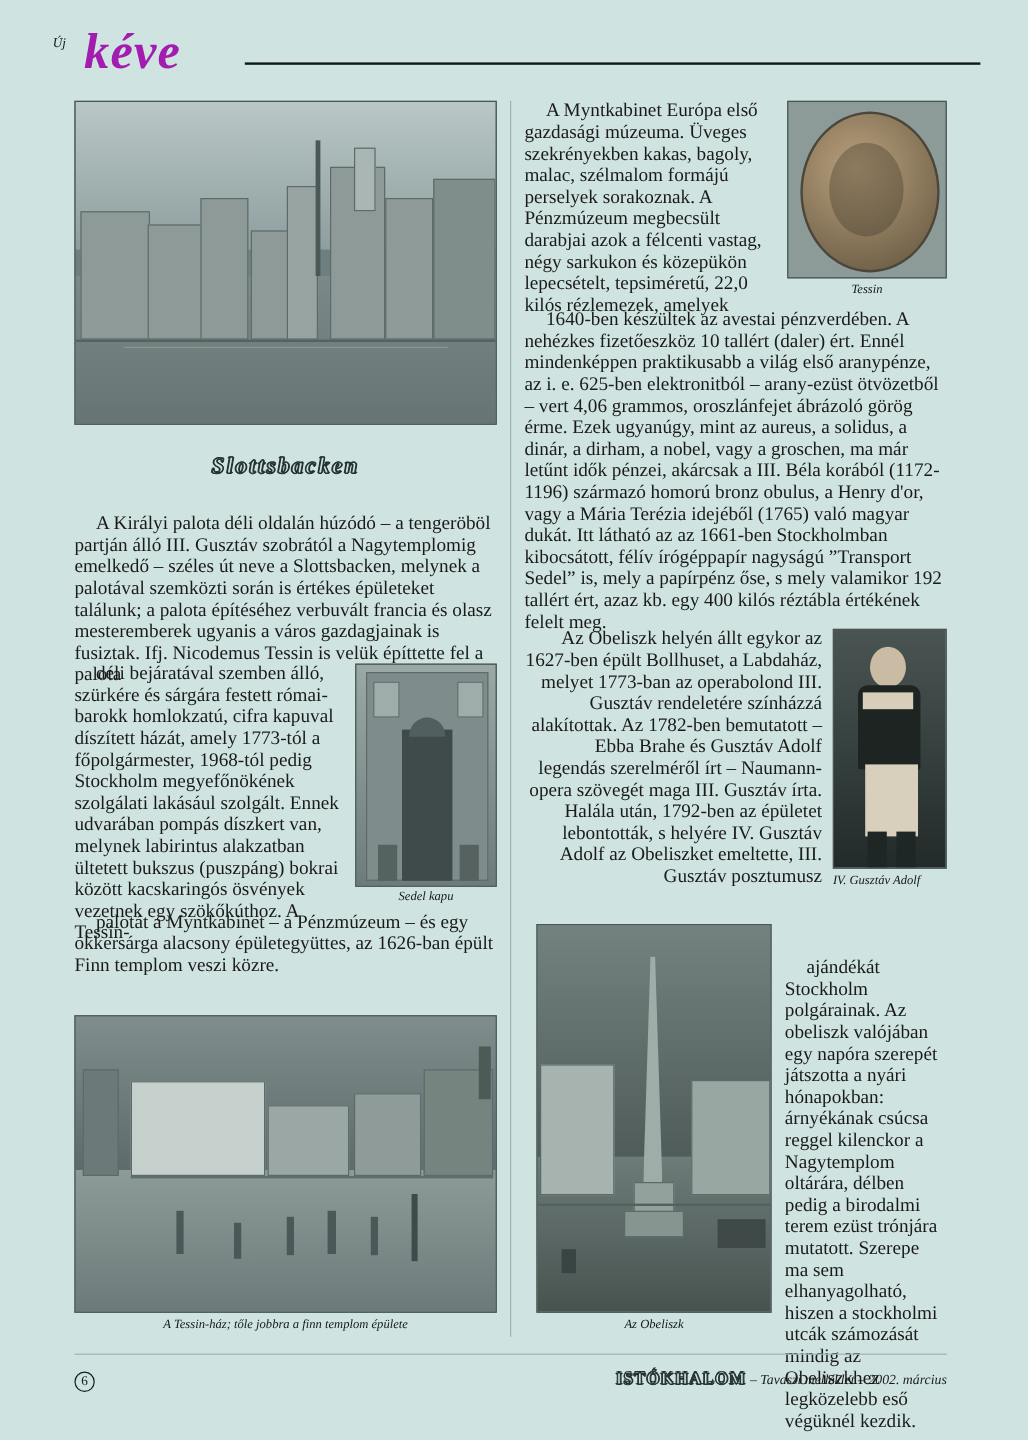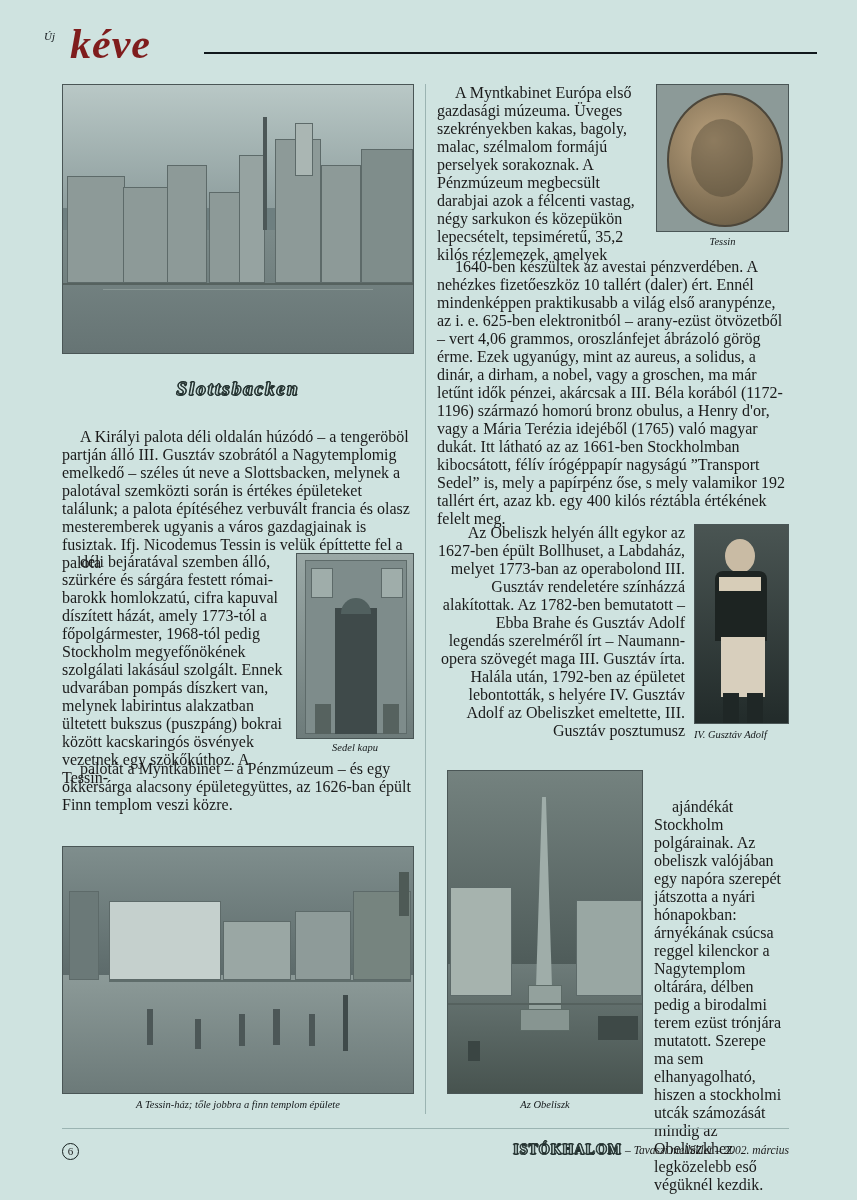--- a/index.html
+++ b/index.html
@@ -41,21 +41,21 @@
   }
   .masthead-title {
     position: absolute;
     left: 26px;
     top: -6px;
     font-family: "Liberation Serif", serif;
     font-style: italic;
     font-weight: bold;
     font-size: 42px;
     letter-spacing: 1px;
-    color: #7f1d1d;
+    color: #a21caf;
   }
   .masthead-rule {
     position: absolute;
     left: 160px;
     right: 0;
     top: 26px;
     height: 2px;
     background: #10181c;
   }
 
@@ -277,21 +277,21 @@
   </div>
   <div class="caption" id="cap-tessin">A Tessin-ház; tőle jobbra a finn templom épülete</div>
 
   <div class="photo" id="photo-solidus">
     <div class="sky" style="height:100%; background:#8c9a98"></div>
     <div style="position:absolute; left:10px; top:8px; width:112px; height:130px; border-radius:50%; background:radial-gradient(circle at 40% 35%, #b9a07c, #7a6a50 70%, #5e5440); border:2px solid #4c463a;"></div>
     <div style="position:absolute; left:34px; top:34px; width:62px; height:78px; border-radius:50%; background:rgba(60,55,40,0.35);"></div>
   </div>
   <div class="caption" id="cap-solidus">Tessin</div>
 
-  <p id="text-right-1">A Myntkabinet Európa első gazdasági múzeuma. Üveges szekrényekben kakas, bagoly, malac, szélmalom formájú perselyek sorakoznak. A Pénzmúzeum megbecsült darabjai azok a félcenti vastag, négy sarkukon és közepükön lepecsételt, tepsiméretű, 35,2 kilós rézlemezek, amelyek</p>
+  <p id="text-right-1">A Myntkabinet Európa első gazdasági múzeuma. Üveges szekrényekben kakas, bagoly, malac, szélmalom formájú perselyek sorakoznak. A Pénzmúzeum megbecsült darabjai azok a félcenti vastag, négy sarkukon és közepükön lepecsételt, tepsiméretű, 22,0 kilós rézlemezek, amelyek</p>
   <p id="text-right-1b">1640-ben készültek az avestai pénzverdében. A nehézkes fizetőeszköz 10 tallért (daler) ért. Ennél mindenképpen praktikusabb a világ első aranypénze, az i. e. 625-ben elektronitból – arany-ezüst ötvözetből – vert 4,06 grammos, oroszlánfejet ábrázoló görög érme. Ezek ugyanúgy, mint az aureus, a solidus, a dinár, a dirham, a nobel, vagy a groschen, ma már letűnt idők pénzei, akárcsak a III. Béla korából (1172-1196) származó homorú bronz obulus, a Henry d'or, vagy a Mária Terézia idejéből (1765) való magyar dukát. Itt látható az az 1661-ben Stockholmban kibocsátott, félív írógéppapír nagyságú ”Transport Sedel” is, mely a papírpénz őse, s mely valamikor 192 tallért ért, azaz kb. egy 400 kilós réztábla értékének felelt meg.</p>
 
   <div class="photo" id="photo-gusztav">
     <div class="sky" style="height:100%; background:linear-gradient(#4a5553,#222b2a)"></div>
     <div style="position:absolute; left:30px; top:14px; width:30px; height:34px; border-radius:50%; background:#c9bba4;"></div>
     <div style="position:absolute; left:20px; top:46px; width:52px; height:70px; background:#1d2422; border-radius:8px 8px 0 0;"></div>
     <div style="position:absolute; left:24px; top:52px; width:42px; height:14px; background:#d7cdb8;"></div>
     <div style="position:absolute; left:26px; top:112px; width:44px; height:60px; background:#d8cfbd;"></div>
     <div style="position:absolute; left:28px; top:168px; width:16px; height:30px; background:#1f2726;"></div>
     <div style="position:absolute; left:52px; top:168px; width:16px; height:30px; background:#1f2726;"></div>

